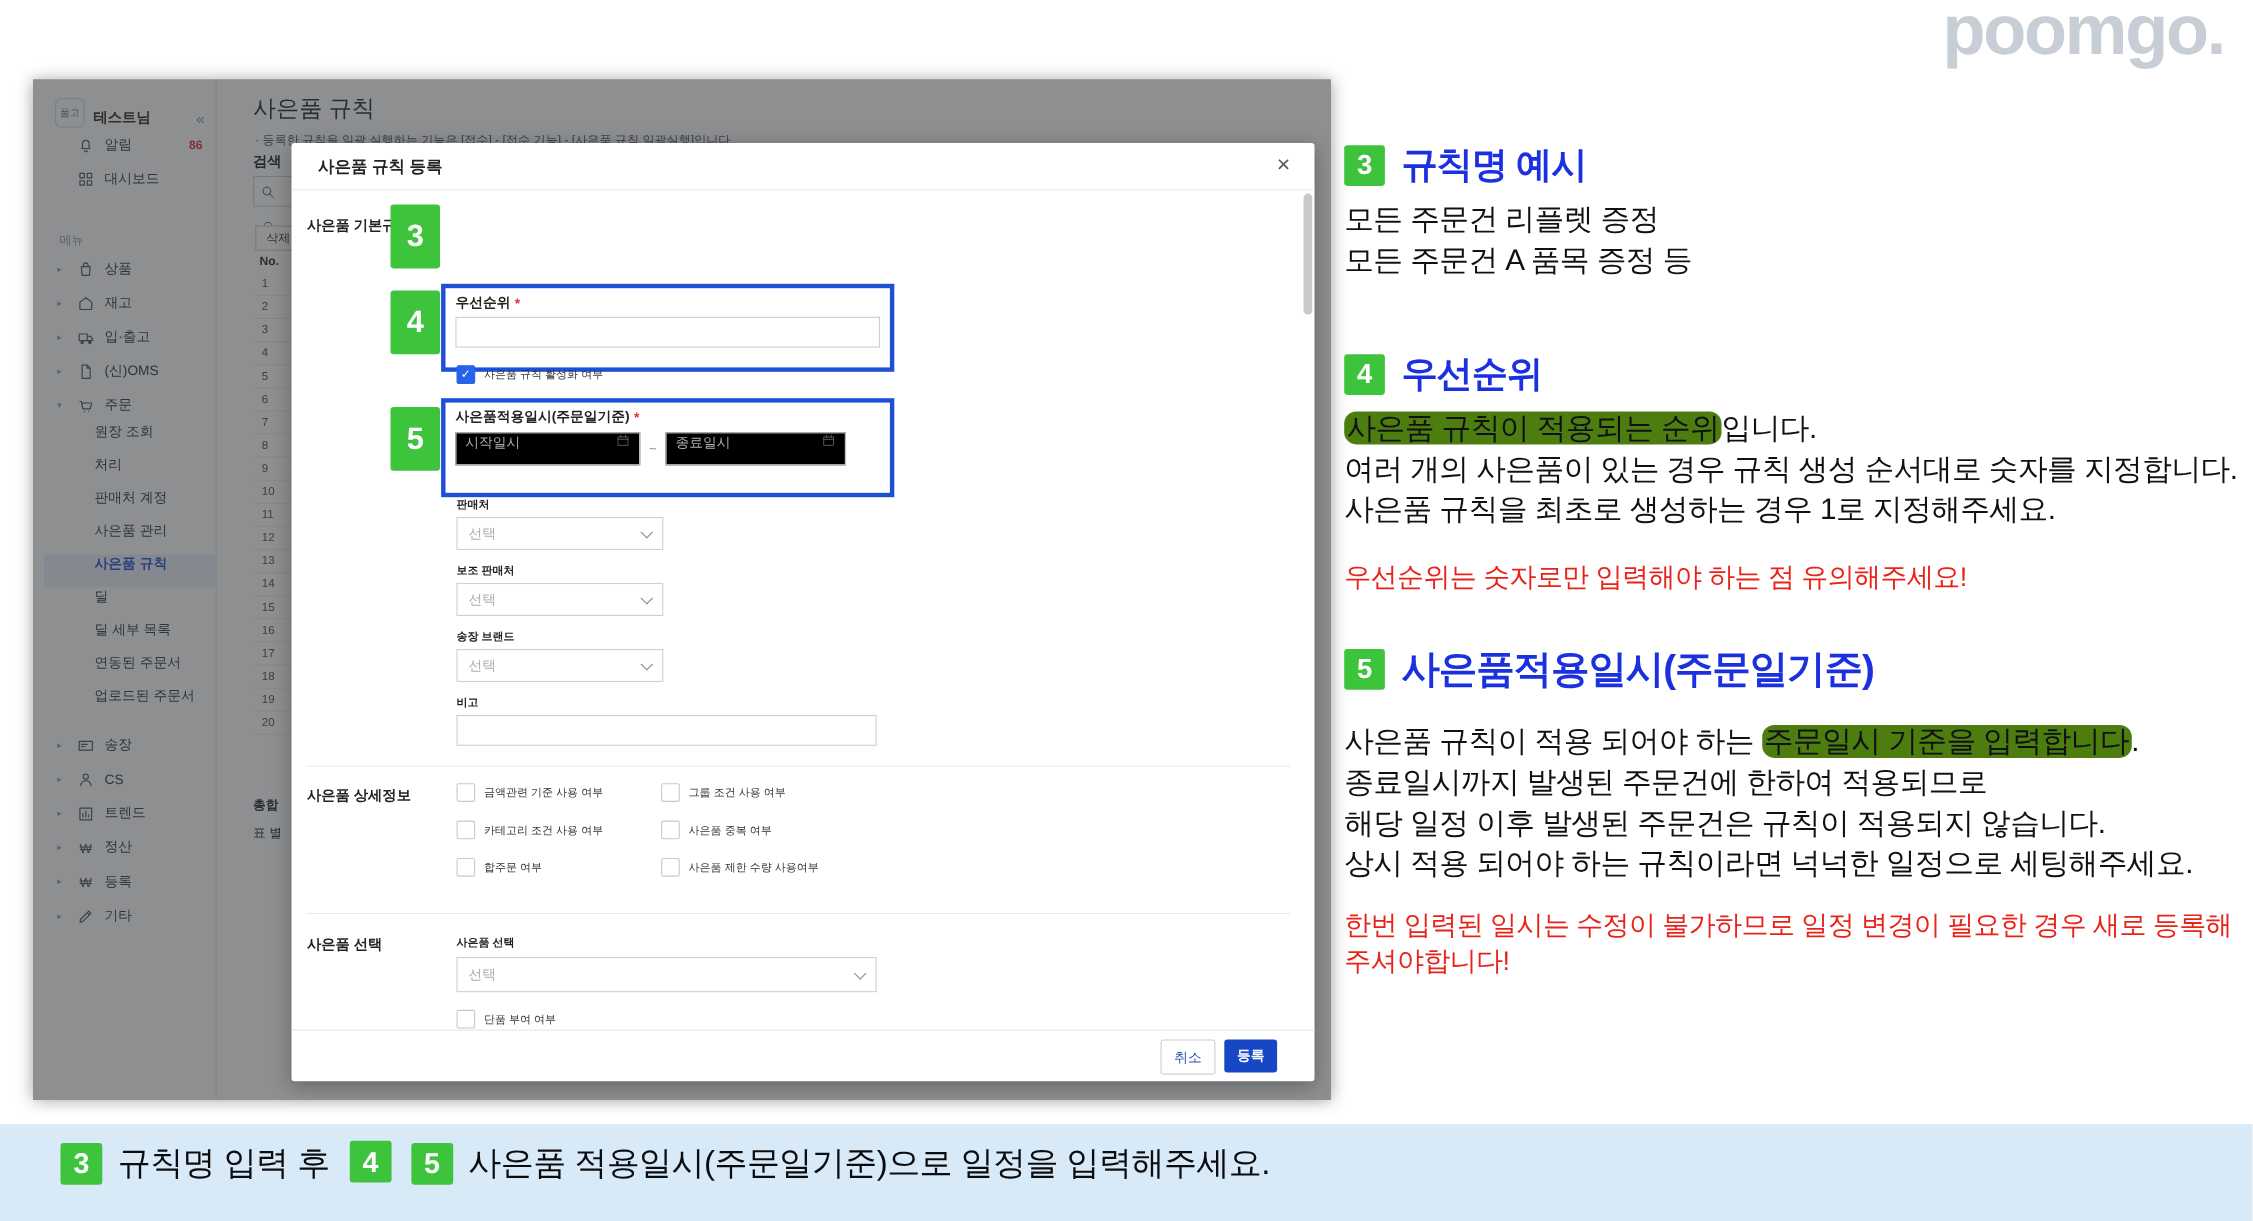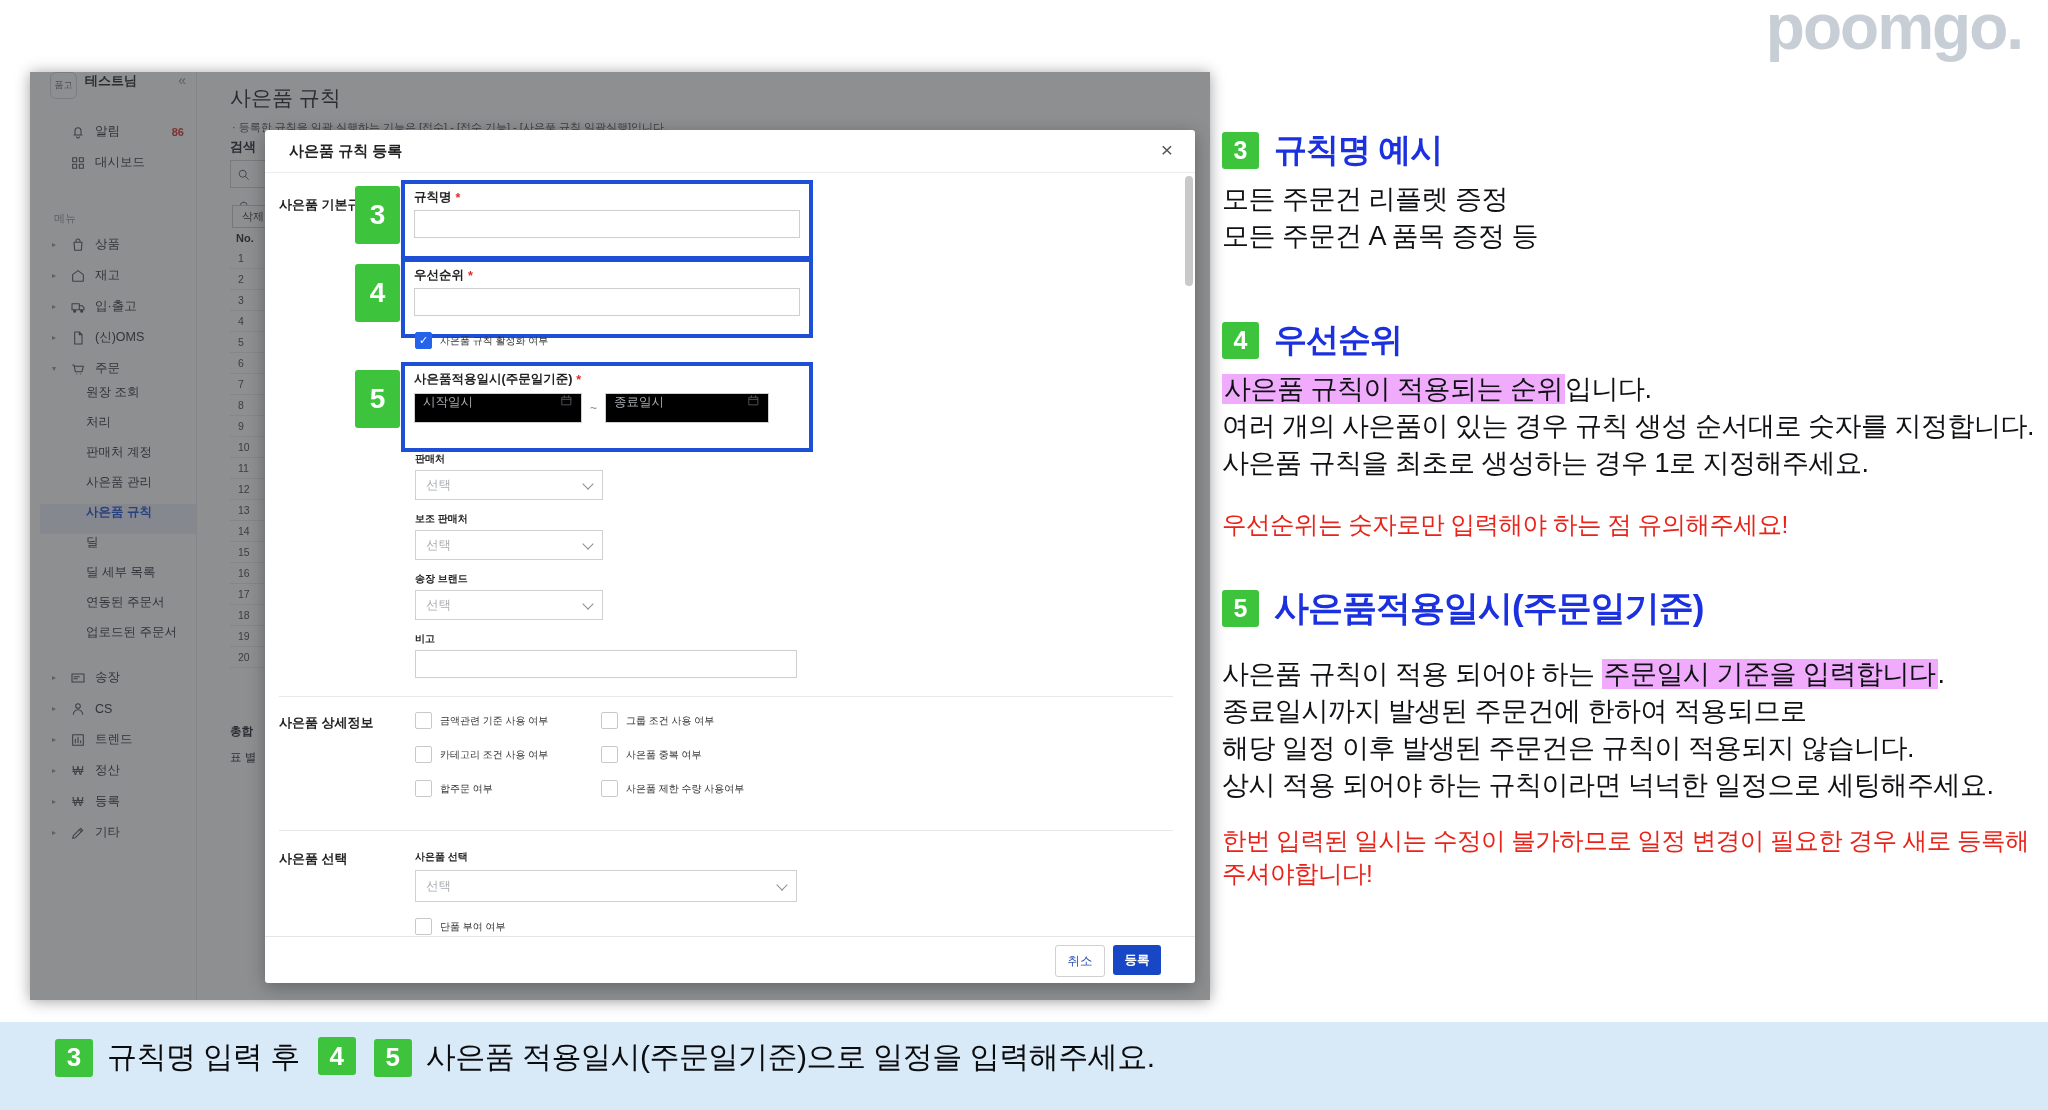--- a/index.html
+++ b/index.html
@@ -11,21 +11,21 @@
          color:#c7ced5;letter-spacing:-2px;}
 
   
   .shot{position:absolute;left:30px;top:72px;width:1180px;height:928px;background:#ffffff;
         box-shadow:0 1px 14px rgba(0,0,0,.38);}
   .dim{position:absolute;inset:0;background:rgba(36,40,45,.52);z-index:5;}
 
   
   .sidebar{position:absolute;left:10px;top:0;bottom:0;width:156px;background:#fff;
            border-right:1px solid #ececec;z-index:1;}
-  .ws{height:44px;display:flex;align-items:flex-start;gap:8px;padding:0 10px;}
+  .ws{height:44px;display:flex;align-items:flex-end;gap:8px;padding:0 10px;}
   .ws-logo{width:25px;height:25px;border:1px solid #d8dce0;border-radius:6px;font-size:9px;
            display:flex;align-items:center;justify-content:center;color:#777;flex:none;}
   .ws-name{font-size:13px;font-weight:bold;color:#333;flex:1;}
   .ws-collapse{color:#9aa0a6;font-size:14px;}
   .srow{height:31px;display:flex;align-items:center;gap:9px;padding:0 12px;font-size:12.5px;color:#3f444a;}
   .chev{width:9px;color:#9aa0a6;font-size:8px;flex:none;}
   .chev.r::before{content:"▸";}
   .chev.d::before{content:"▾";}
   .chev.none::before{content:"";}
   .ic{width:16px;height:16px;stroke:#565c63;fill:none;stroke-width:1.6;
@@ -96,21 +96,21 @@
   .m-scroll{position:absolute;right:2px;top:46px;width:8px;height:110px;background:#c9c9c9;
             border-radius:4px;}
 
   
   .ann{position:absolute;width:830px;}
   .ann-head{display:flex;align-items:center;gap:15px;margin-bottom:8px;}
   .ann-badge{width:37px;height:37px;font-size:25px;flex:none;}
   .ann-title{font-size:33px;font-weight:bold;color:#1b31e0;letter-spacing:-1px;}
   .ann-title.big{font-size:35px;}
   .ann-line{font-size:27px;color:#101114;line-height:37px;letter-spacing:-0.5px;}
-  .ann-line mark{background:#f0abfc;color:#101114;padding:0 2px;}
+  .ann-line mark{background:#4d7c0f;color:#101114;padding:0 2px;border-radius:11px;}
   .ann-warn{margin-top:26px;font-size:24.5px;color:#e8231a;letter-spacing:-0.5px;}
 
   
   .fbar{position:absolute;left:0;right:0;top:1022px;bottom:0;background:#d8e9f7;
         display:flex;align-items:flex-start;gap:18px;padding:15px 0 0 55px;}
   .fseg{display:flex;align-items:center;gap:14px;}
   .fbadge{width:38px;height:38px;font-size:26px;flex:none;}
   .ftext{font-size:30px;color:#0b0c0e;letter-spacing:-0.5px;}
 </style>
 </head>
@@ -369,26 +369,20 @@
     <div class="dim"></div>
 
     <div class="modal">
       <div class="m-head">
         <span class="m-title">사은품 규칙 등록</span>
         <span class="m-close">×</span>
       </div>
 
       <div class="m-sec-label" style="top:66px">사은품 기본규칙</div>
 
-      <div class="bluebox" style="left:136px;top:50px;height:62px">
-        <div class="flabel required">
-          <span>규칙명</span>
-        </div>
-        <div class="tinput"></div>
-      </div>
       <div class="gbadge mbadge" style="left:90px;top:56px">3</div>
 
       <div class="bluebox" style="left:136px;top:128px;height:62px">
         <div class="flabel required">
           <span>우선순위</span>
         </div>
         <div class="tinput"></div>
       </div>
       <div class="gbadge mbadge" style="left:90px;top:134px">4</div>
 

